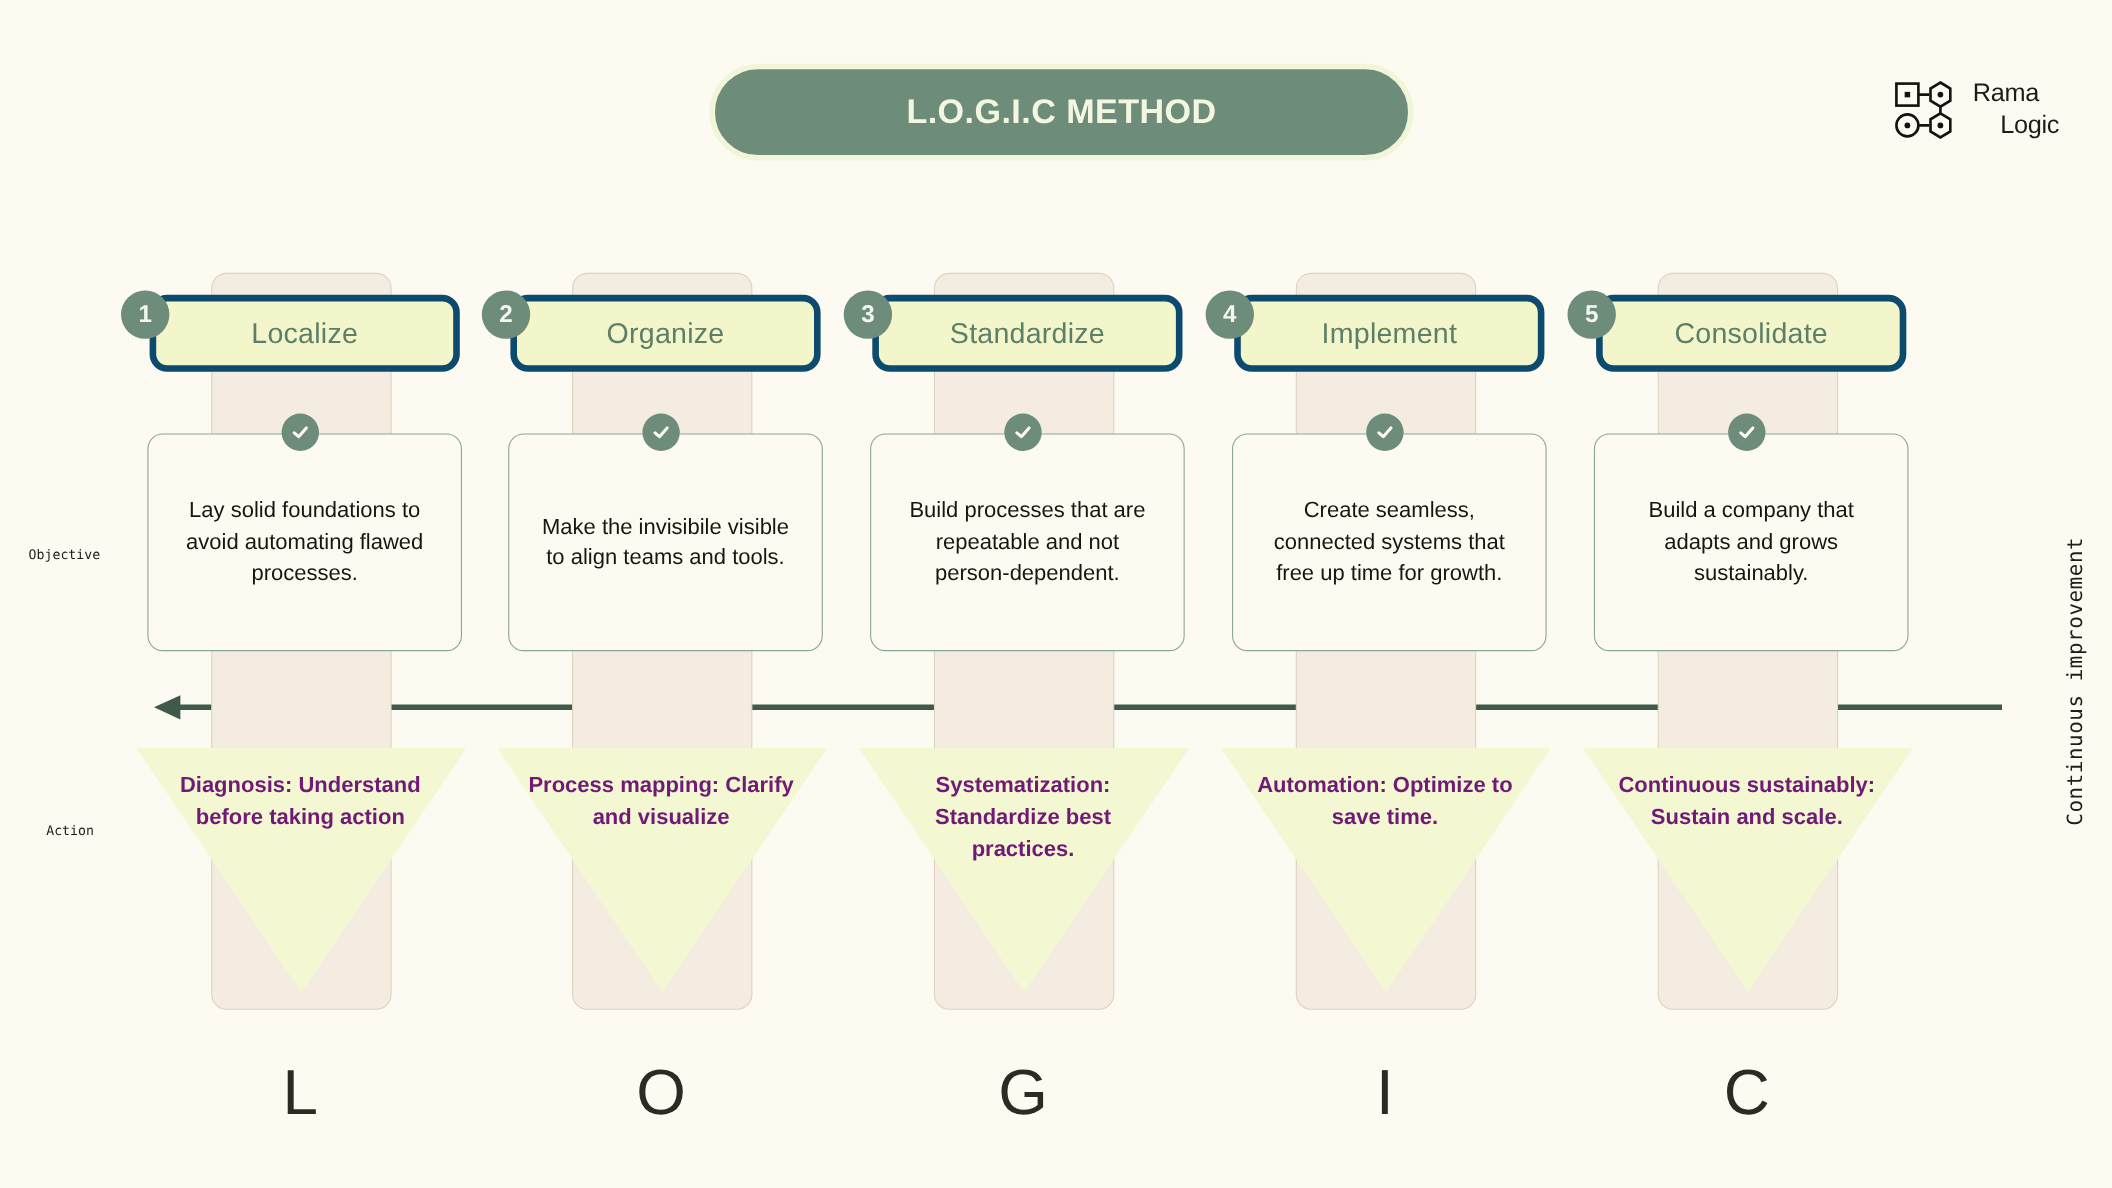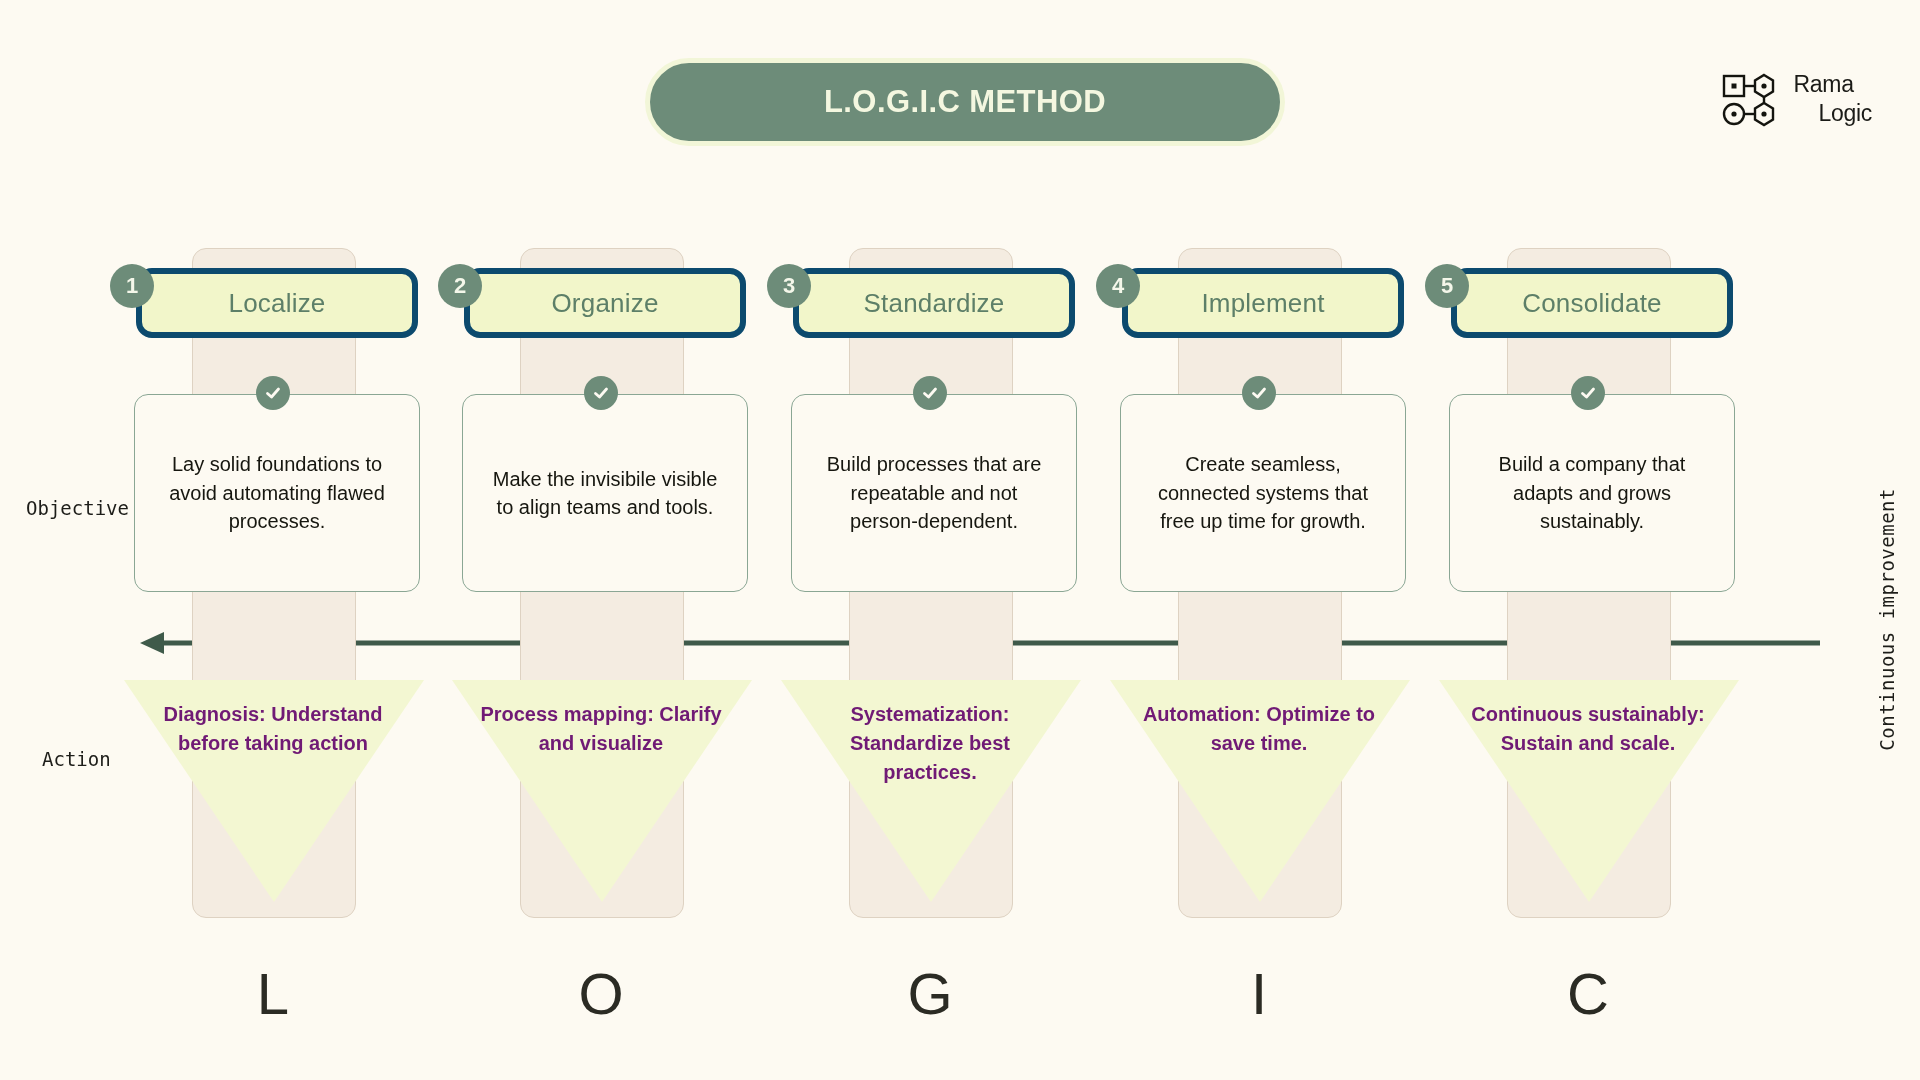--- a/index.html
+++ b/index.html
@@ -57,21 +57,21 @@
     font-size: 23px;
     letter-spacing: -0.3px;
   }
   #logo-text span { display:block; }
   .logo-line2 { margin-top: 6px; margin-left: 25px; }
 
   
   .row-label {
     position: absolute;
     font-family: "DejaVu Sans Mono", "Liberation Mono", monospace;
-    font-size: 19px;
+    font-size: 12px;
     color: #1d1d19;
     letter-spacing: 0px;
     white-space: nowrap;
   }
   #label-objective { left: 26px; top: 497px; }
   #label-action    { left: 42px; top: 748px; }
 
   
   #vertical-label {
     position: absolute;

